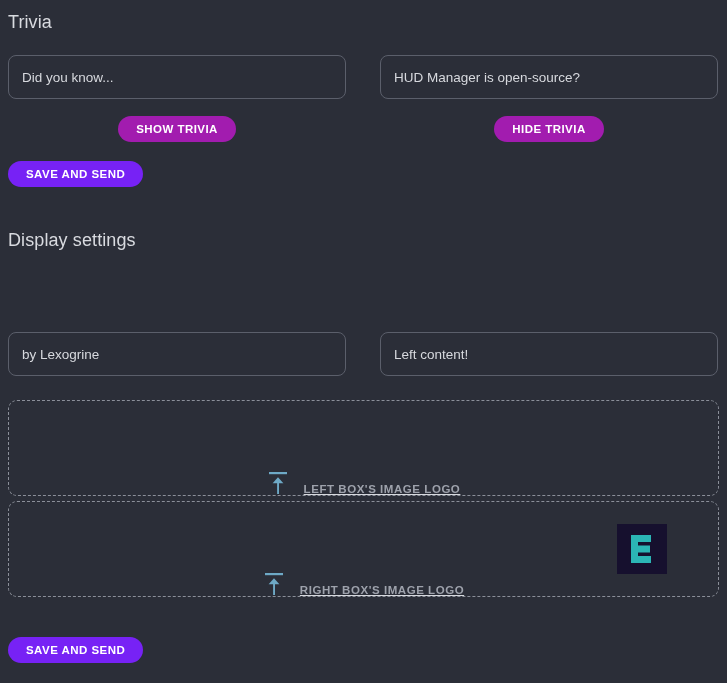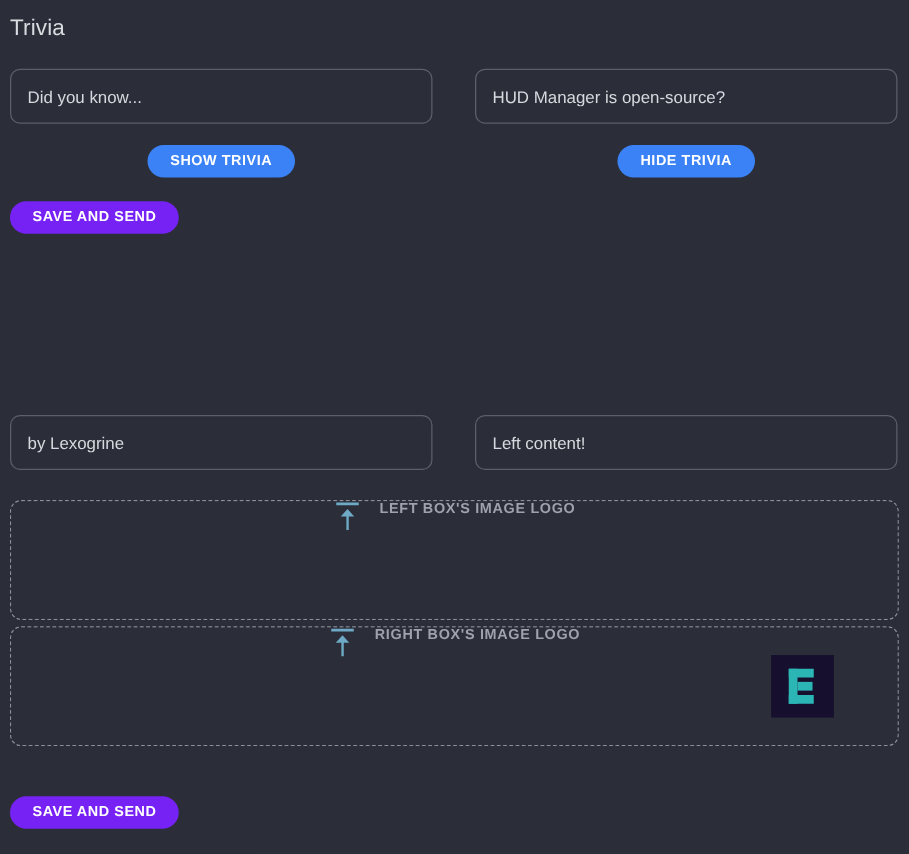--- a/index.html
+++ b/index.html
@@ -72,21 +72,21 @@
     font-size: 11.5px;
     letter-spacing: 0.45px;
     color: #ffffff;
     cursor: pointer;
     height: 26px;
     line-height: 26px;
     padding: 0 18px;
     text-transform: uppercase;
     white-space: nowrap;
   }
-  .pill-grey { background: #3b82f6; }
+  .pill-grey { background: #a21caf; }
   .pill-purple { background: #7722f5; }
 
   .btn-centered-row {
     position: absolute;
     left: 8px;
     width: 711px;
     display: flex;
     gap: 34px;
   }
   .btn-cell {
@@ -103,23 +103,24 @@
     height: 96px;
     border: 1px dashed #8b8f99;
     border-radius: 9px;
     background: transparent;
     cursor: pointer;
   }
   .dropzone-inner {
     position: absolute;
     left: 0; top: 0; right: 0; bottom: 0;
     display: flex;
-    align-items: flex-start;
+    align-items: flex-end;
     justify-content: center;
     gap: 15px;
+    text-decoration: underline;
   }
   .upload-icon {
     width: 22px;
     height: 24px;
     display: block;
     flex: none;
   }
   .dropzone-label {
     font-size: 11.5px;
     font-weight: bold;
@@ -172,20 +173,21 @@
     <div class="btn-cell">
       <button class="pill pill-grey">Show trivia</button>
     </div>
     <div class="btn-cell">
       <button class="pill pill-grey">Hide trivia</button>
     </div>
   </div>
 
   <button class="pill pill-purple" id="save-send-top">Save and send</button>
 
+  <h2 class="section-heading" id="display-heading">Display settings</h2>
 
 
   <div class="row" id="display-fields-row-2">
     <div class="col">
       <input class="field" type="text" value="by Lexogrine" style="">
     </div>
     <div class="col">
       <input class="field" type="text" value="Left content!" style="">
     </div>
   </div>

